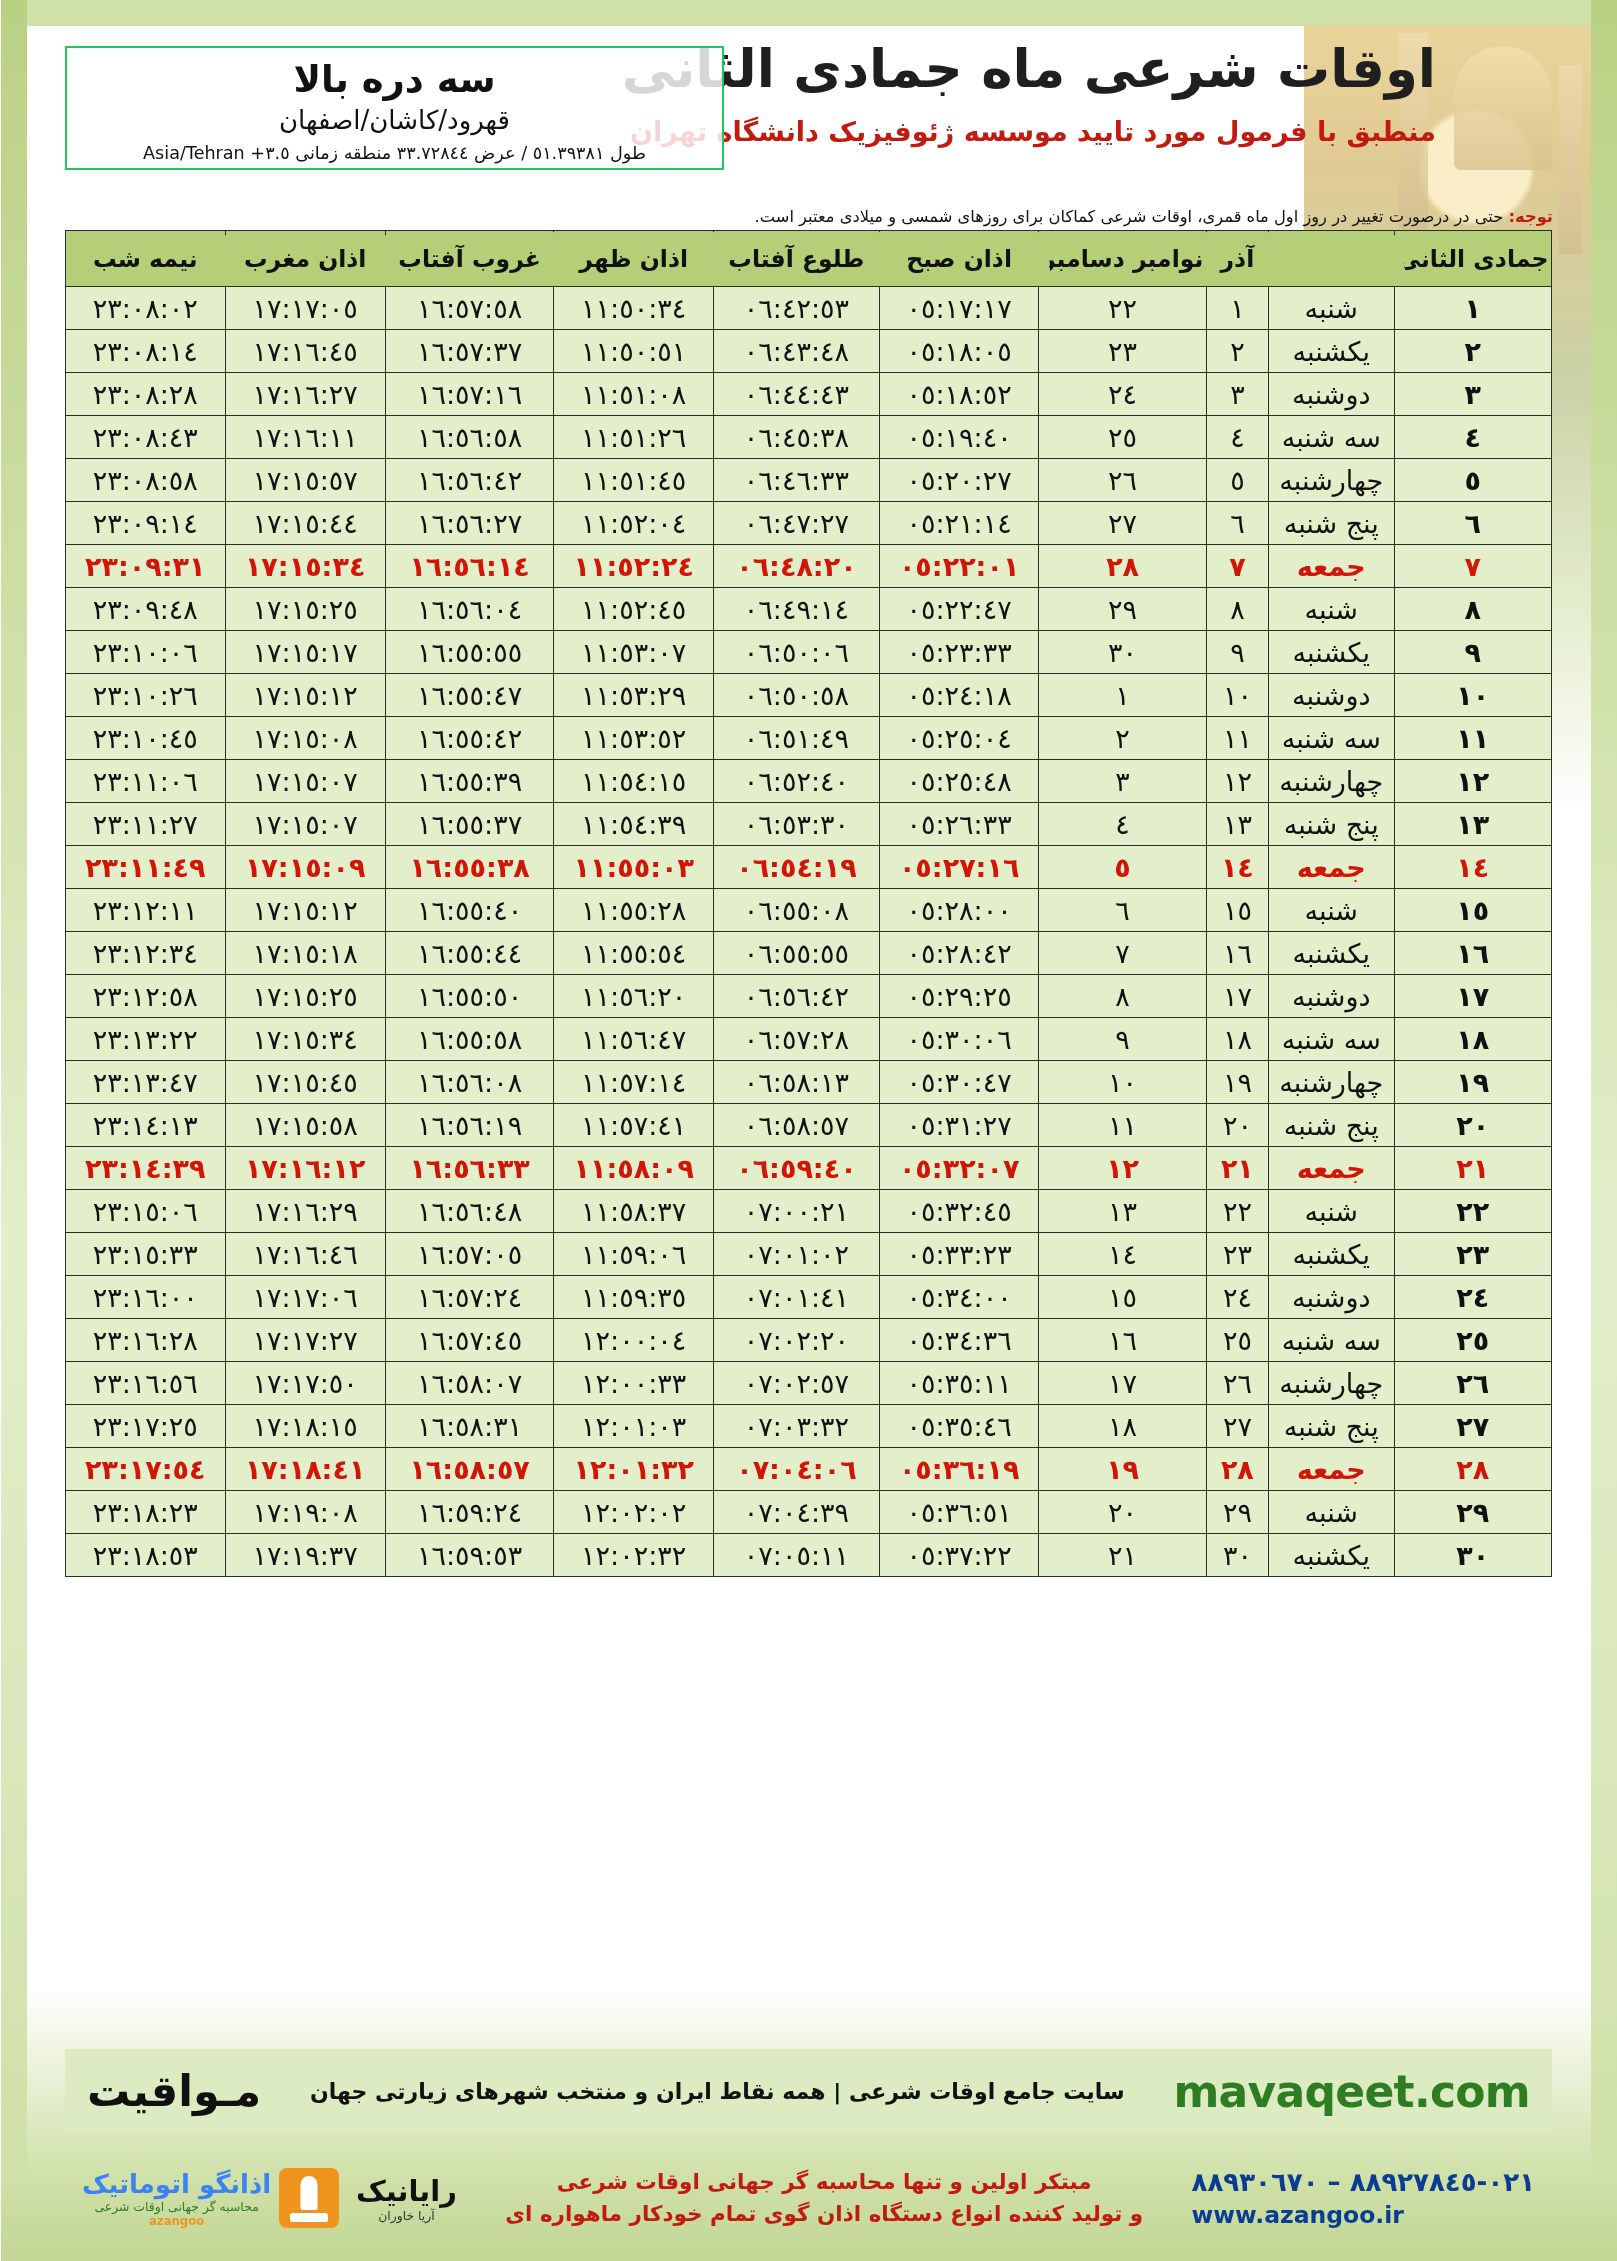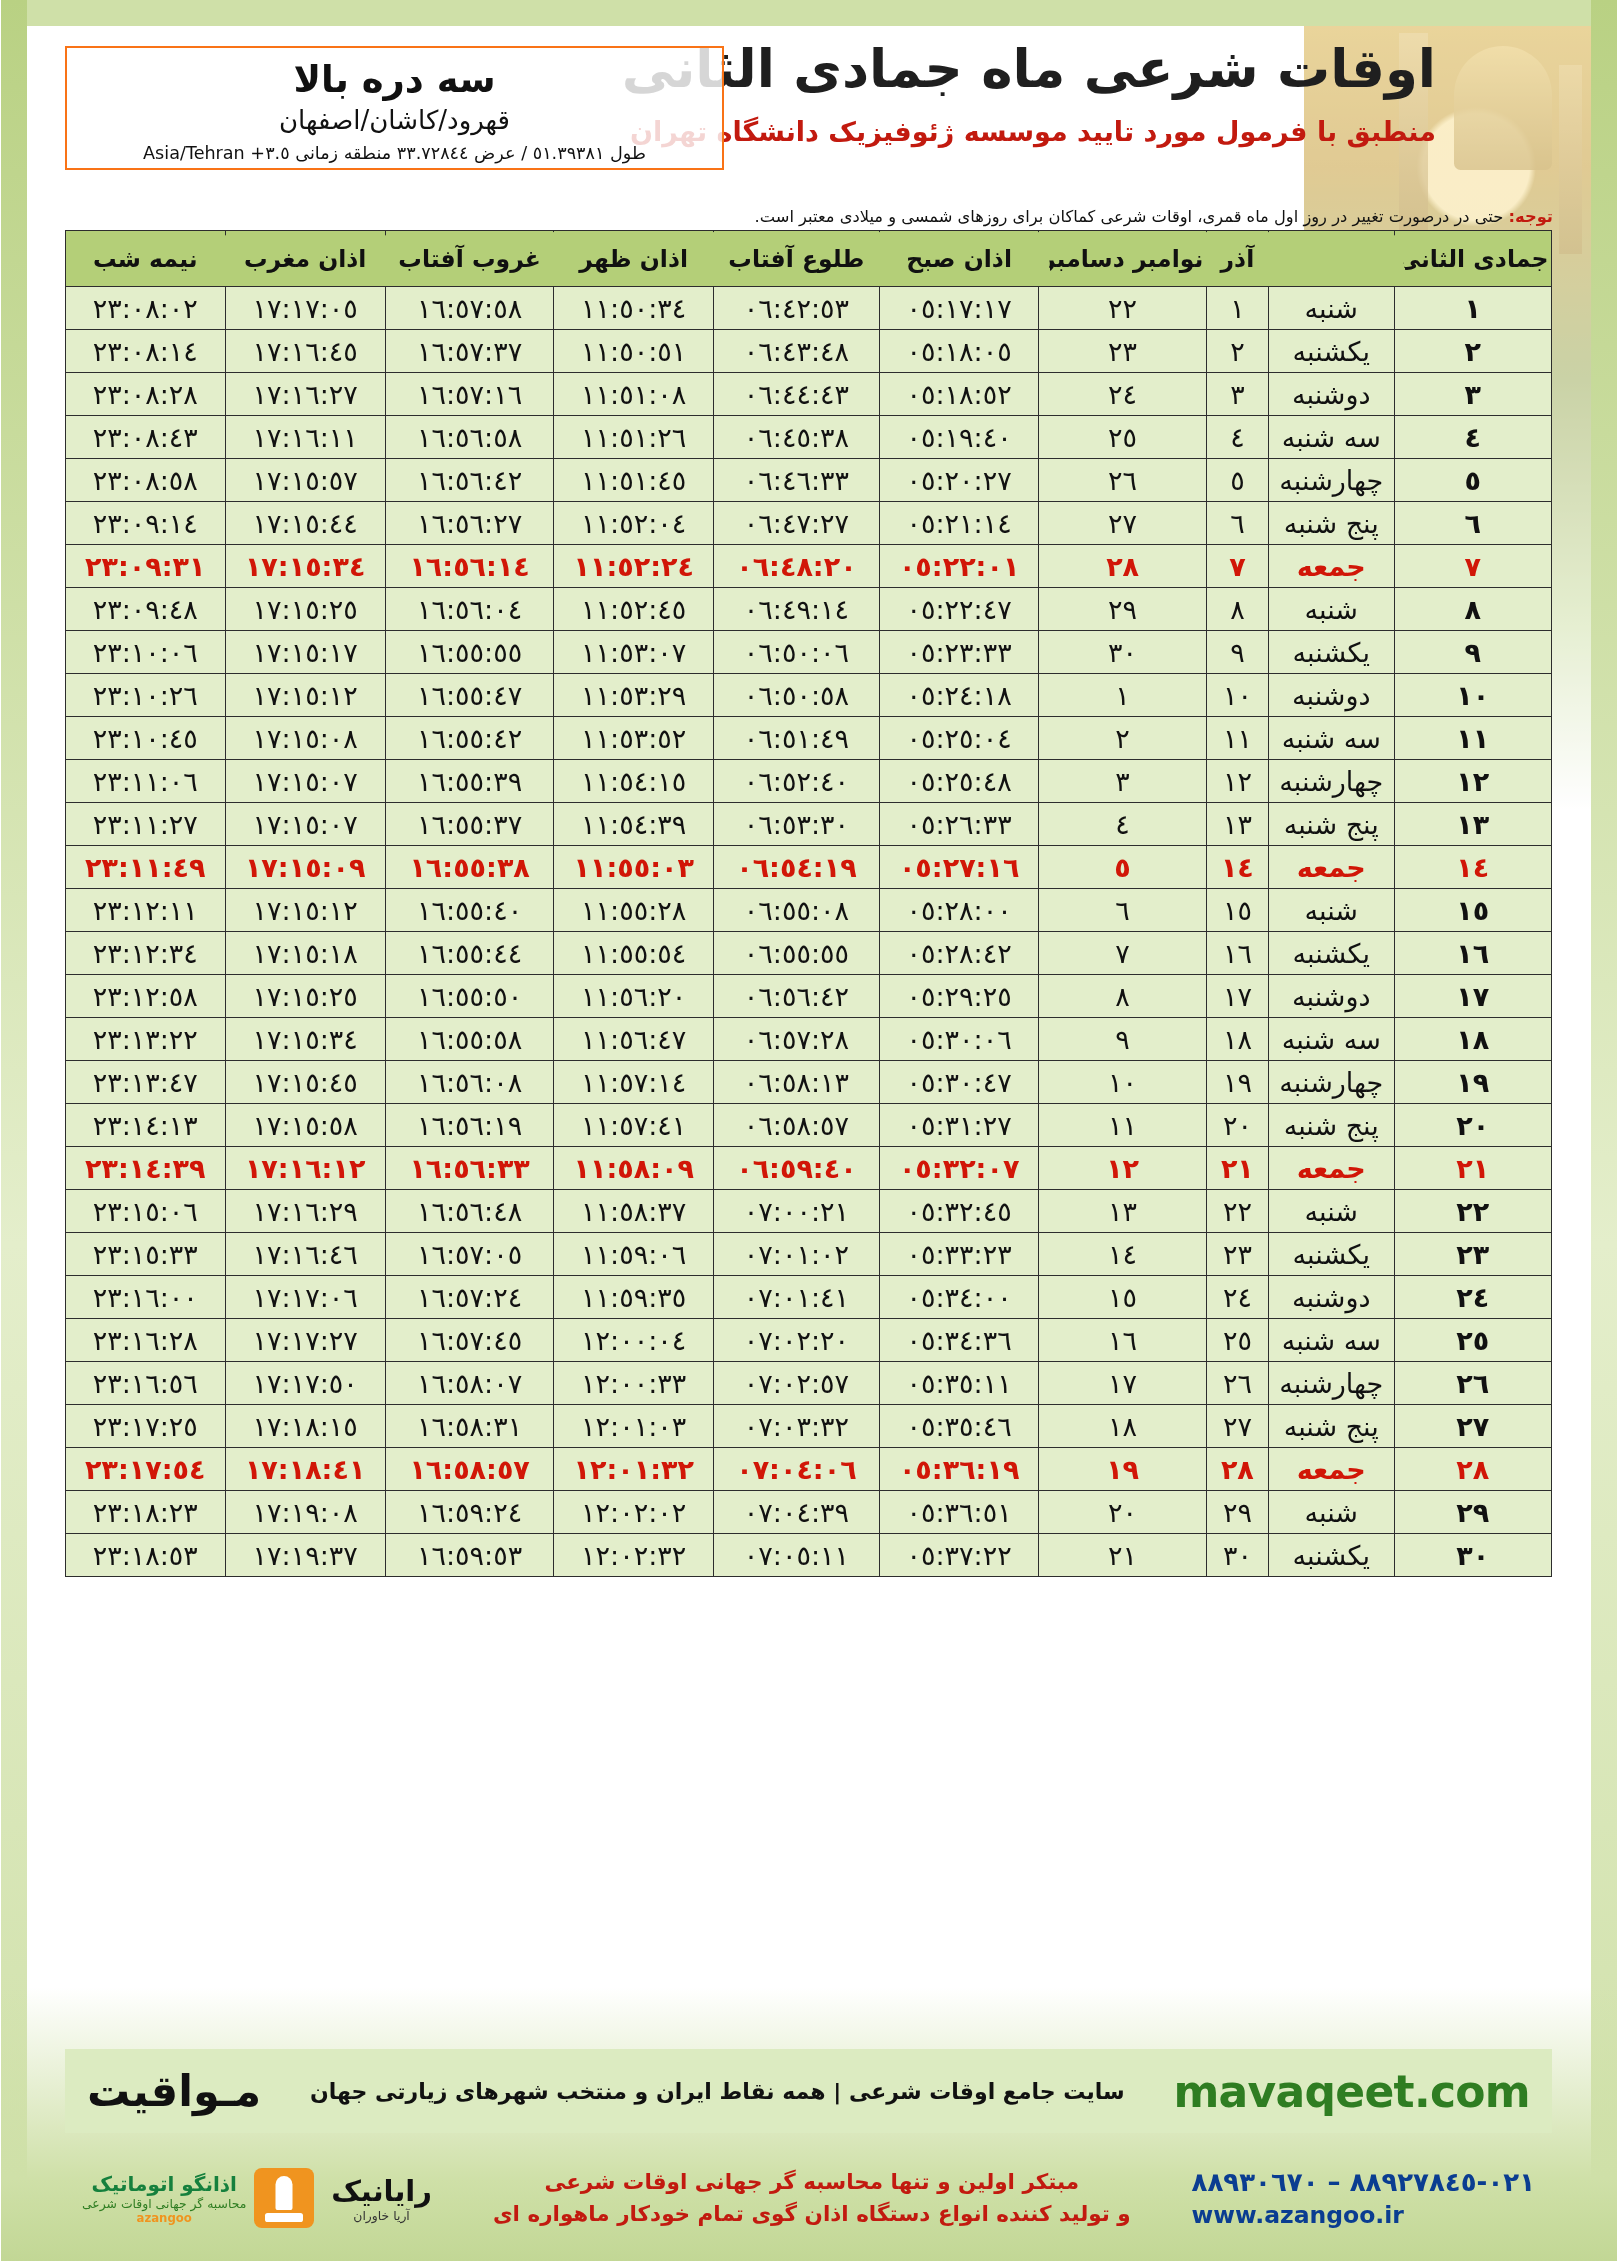--- a/index.html
+++ b/index.html
@@ -74,21 +74,21 @@
   }
   .sub-title {
     font-size:27px; font-weight:bold; color:#c21a0f; margin-top:19px;
   }
   .date-line {
     font-size:23.5px; color:#1f1f1f; margin-top:7.8px; font-weight:bold;
   }
 
   .city-box {
     position:absolute; left:0; top:11.7px; width:659px; height:124px;
-    border:2px solid #f97316; background:rgba(255,255,255,.82);
+    border:2px solid #22c55e; background:rgba(255,255,255,.82);
     text-align:center; padding-top:10.4px;
   }
   .city-name { font-size:37px; font-weight:bold; color:#111; }
   .city-region { font-size:26px; color:#111; margin-top:3.9px; }
   .city-geo { font-size:17.6px; color:#111; margin-top:8px; }
 
   .notice {
     position:absolute; top:207px; left:65px; right:65px;
     text-align:right; font-size:16.3px; color:#111;
   }
@@ -165,21 +165,21 @@
   }
   .azan-mark::before{
     content:""; position:absolute; left:50%; top:7.8px; transform:translateX(-50%);
     width:17px; height:34px; background:#fff; border-radius:8.5px 8.5px 2.6px 2.6px;
   }
   .azan-mark::after{
     content:""; position:absolute; left:50%; bottom:6.5px; transform:translateX(-50%);
     width:38px; height:9px; background:#fff; border-radius:2.6px;
   }
   .brand-azan .txt { text-align:center; }
-  .brand-azan .a1 { font-size:20px; font-weight:bold; color:#15803d; }
+  .brand-azan .a1 { font-size:26px; font-weight:bold; color:#3b82f6; }
   .brand-azan .a2 { font-size:12.4px; color:#2f7d22; }
   .brand-azan .a3 { font-size:11.7px; color:#f0941f; font-weight:bold; }
 </style>
 </head>
 <body>
 
 <div class="page-bg"></div>
 <div class="bg-left-strip"></div>
 <div class="bg-right-strip"></div>
 <div class="bg-photo">

